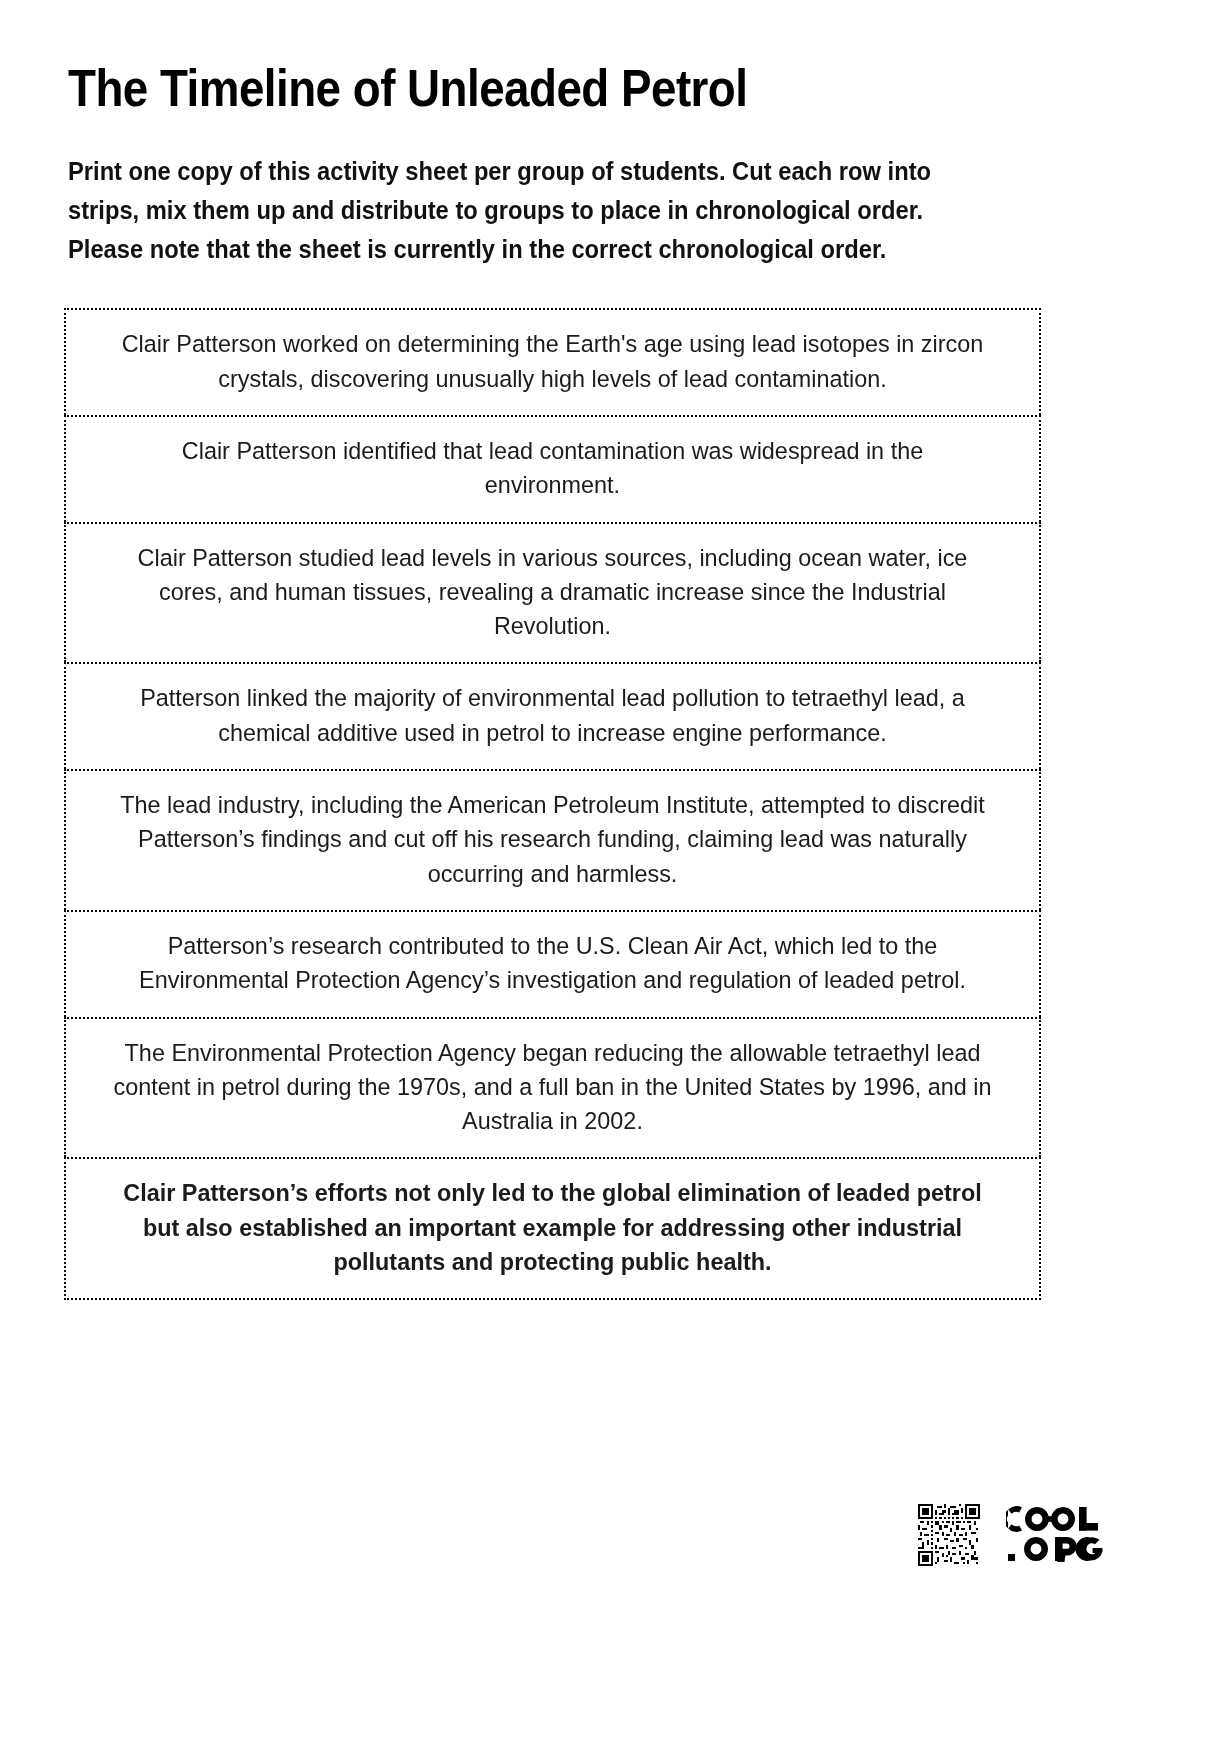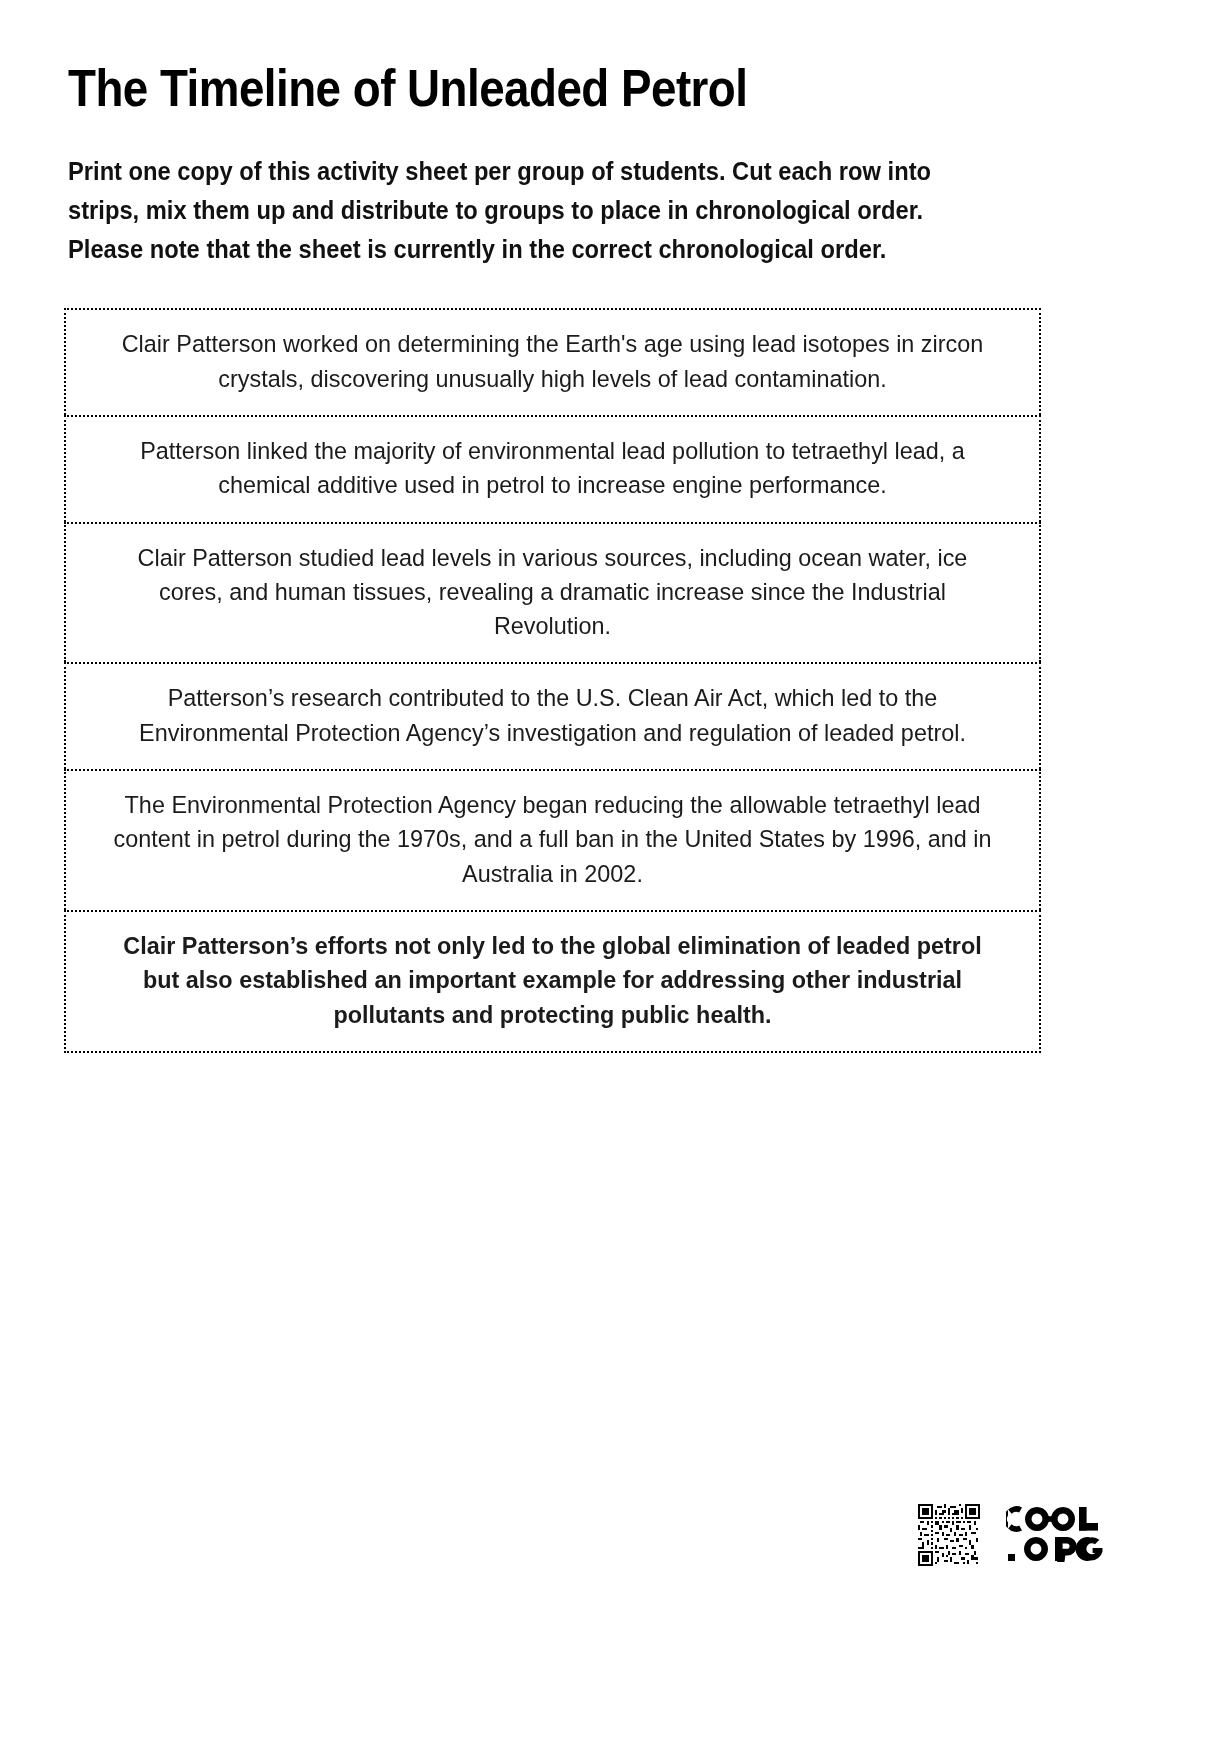--- a/index.html
+++ b/index.html
@@ -120,24 +120,30 @@
     <span>Print one copy of this activity sheet per group of students. Cut each row into</span>
     <span>strips, mix them up and distribute to groups to place in chronological order.</span>
     <span>Please note that the sheet is currently in the correct chronological order.</span>
   </div>
 
   <div class="strips">
     <div class="strip">
       <div class="strip-text">Clair Patterson worked on determining the Earth's age using lead isotopes in zircon crystals, discovering unusually high levels of lead contamination.</div>
     </div>
     <div class="strip">
+      <div class="strip-text">Clair Patterson identified that lead contamination was widespread in the environment.</div>
+    </div>
+    <div class="strip">
+      <div class="strip-text">Clair Patterson studied lead levels in various sources, including ocean water, ice cores, and human tissues, revealing a dramatic increase since the Industrial Revolution.</div>
+    </div>
+    <div class="strip">
       <div class="strip-text">Patterson linked the majority of environmental lead pollution to tetraethyl lead, a chemical additive used in petrol to increase engine performance.</div>
     </div>
     <div class="strip">
-      <div class="strip-text">Clair Patterson studied lead levels in various sources, including ocean water, ice cores, and human tissues, revealing a dramatic increase since the Industrial Revolution.</div>
+      <div class="strip-text">The lead industry, including the American Petroleum Institute, attempted to discredit Patterson’s findings and cut off his research funding, claiming lead was naturally occurring and harmless.</div>
     </div>
     <div class="strip">
       <div class="strip-text">Patterson’s research contributed to the U.S. Clean Air Act, which led to the Environmental Protection Agency’s investigation and regulation of leaded petrol.</div>
     </div>
     <div class="strip">
       <div class="strip-text">The Environmental Protection Agency began reducing the allowable tetraethyl lead content in petrol during the 1970s, and a full ban in the United States by 1996, and in Australia in 2002.</div>
     </div>
     <div class="strip">
       <div class="strip-text">Clair Patterson’s efforts not only led to the global elimination of leaded petrol but also established an important example for addressing other industrial pollutants and protecting public health.</div>
     </div>

